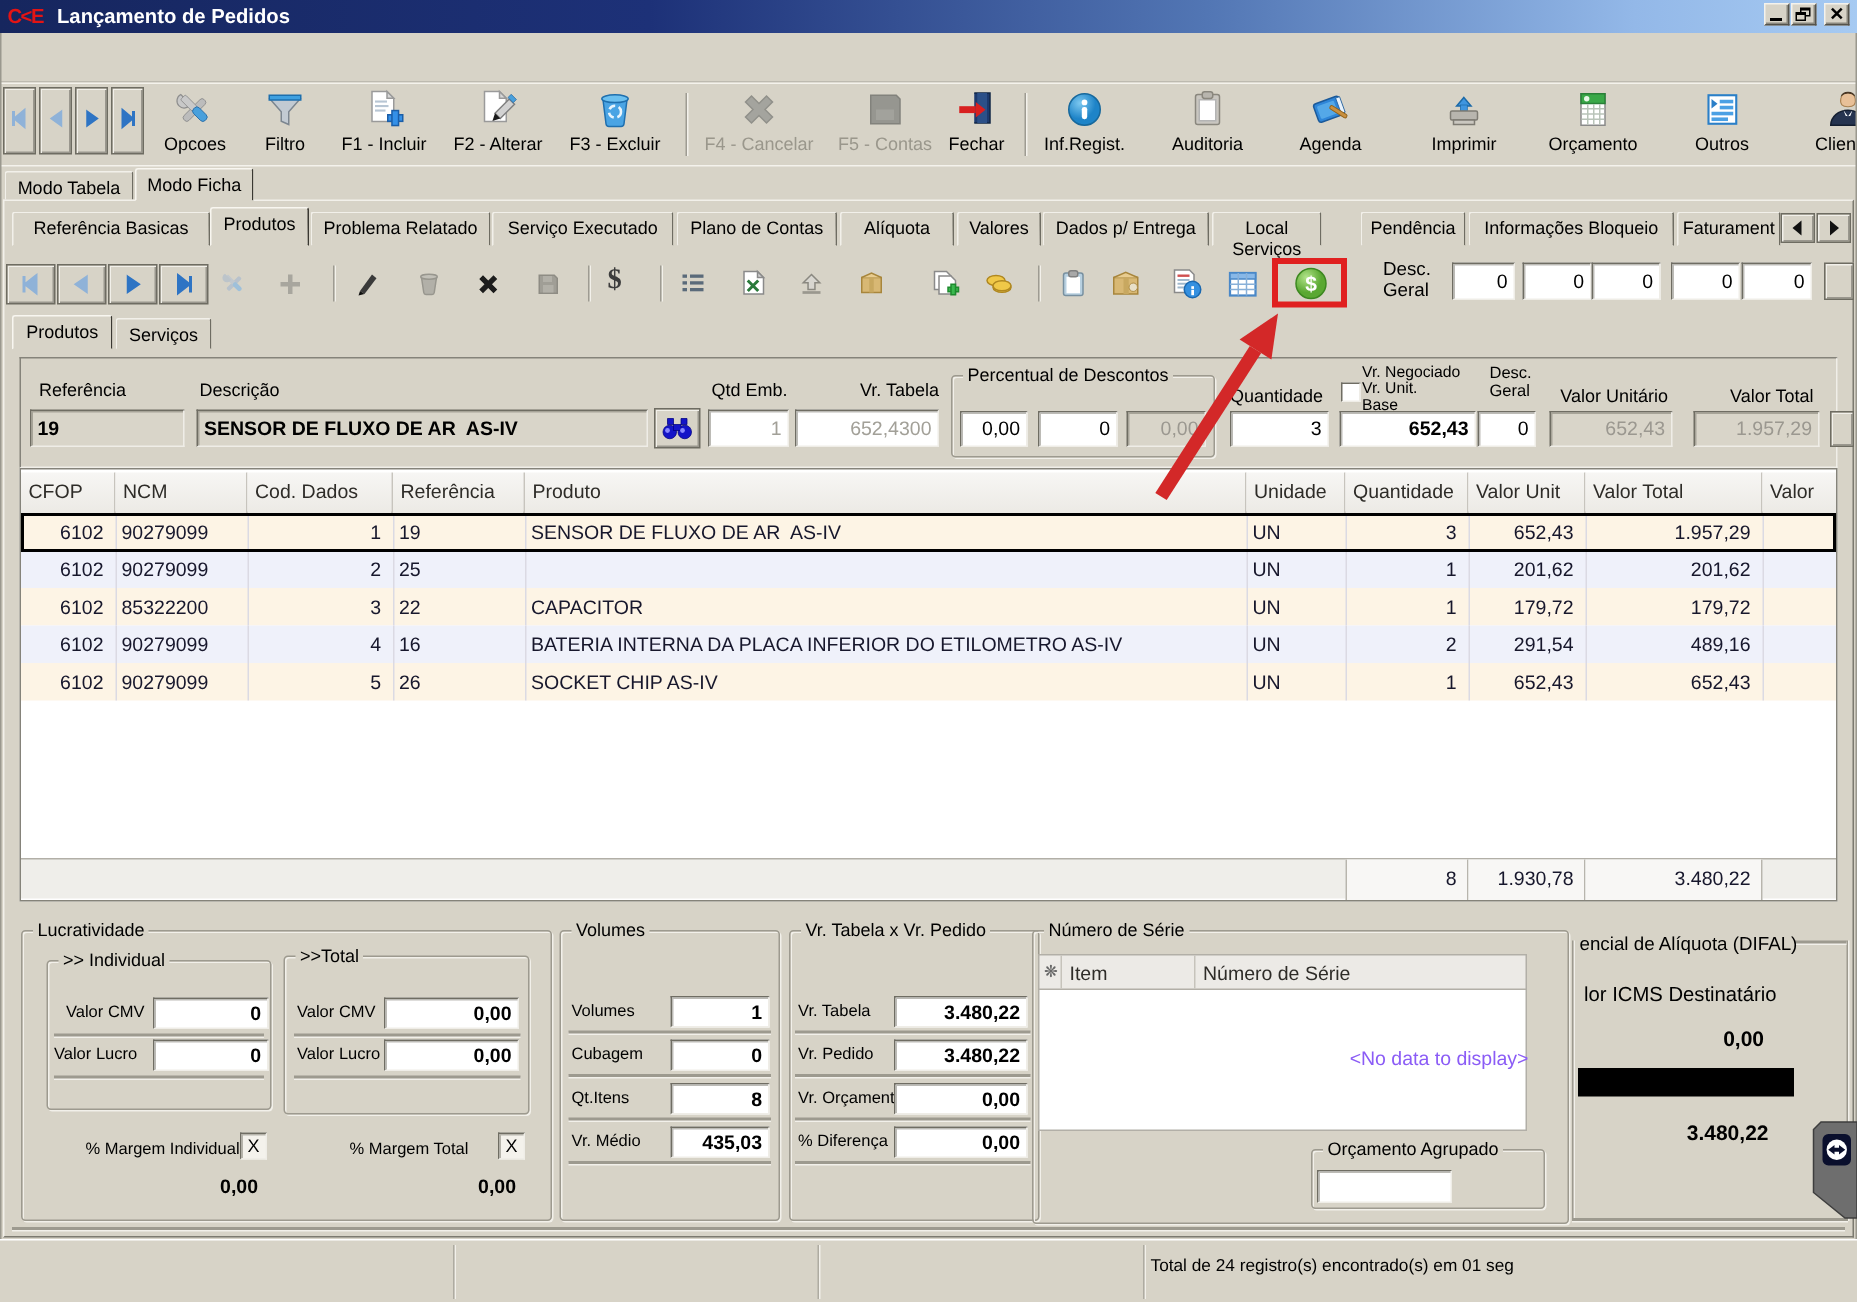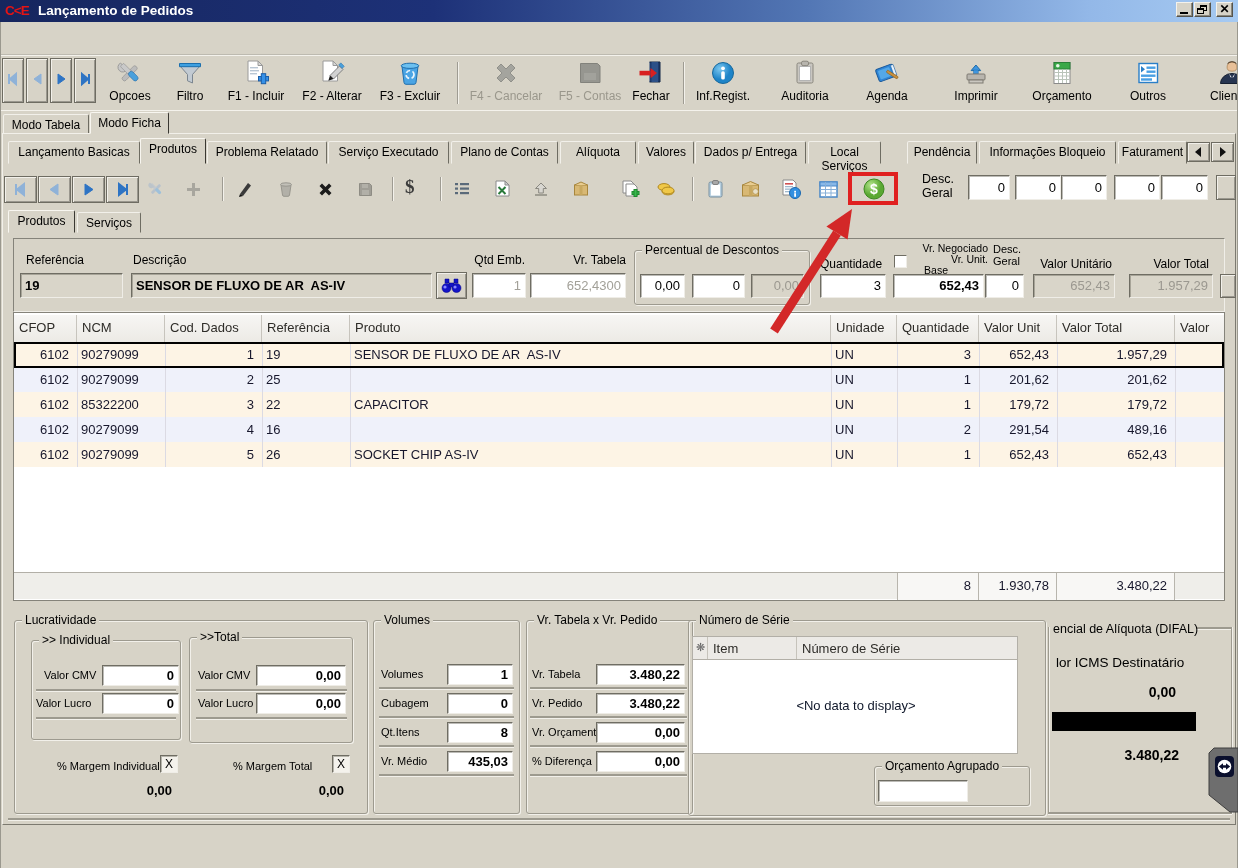--- a/index.html
+++ b/index.html
@@ -222,21 +222,21 @@
           <path d="M2.5 24.5 a11.5 10 0 0 1 23 0 z" fill="#263450" stroke="#141e30"></path>
           <path d="M11 14.5 l3 4.2 3-4.2 -1.5 3.8h-3z" fill="#fff"></path>
         </svg>
         <div class="lbl" style="text-align:left;padding-left:14px">Clientes</div>
       </div>
   </div>
 
   <div class="tab" style="left:3px;top:114px;width:86px;height:20px">Modo Tabela</div>
   <div class="tab act" style="left:90px;top:112px;width:79px;height:22px;border-bottom:1px solid #d7d3c7">Modo Ficha</div>
   <div class="abs" style="left:2px;top:133px;width:1234px;height:692px;border:1px solid;border-color:#f2f0ea #7c7a70 #7c7a70 #f2f0ea;background:#d7d3c7"></div>
-  <div class="tab" style="left:8px;top:141px;width:132px;height:23px">Lançamento Basicas</div>
+  <div class="tab" style="left:8px;top:141px;width:132px;height:23px">Referência Basicas</div>
   <div class="tab act" style="left:140px;top:138px;width:66px;height:26px;border-bottom:1px solid #d7d3c7">Produtos</div>
   <div class="tab" style="left:207px;top:141px;width:120px;height:23px">Problema Relatado</div>
   <div class="tab" style="left:328px;top:141px;width:121px;height:23px">Serviço Executado</div>
   <div class="tab" style="left:451px;top:141px;width:107px;height:23px">Plano de Contas</div>
   <div class="tab" style="left:560px;top:141px;width:76px;height:23px">Alíquota</div>
   <div class="tab" style="left:638px;top:141px;width:56px;height:23px">Valores</div>
   <div class="tab" style="left:695px;top:141px;width:111px;height:23px">Dados p/ Entrega</div>
   <div class="tab" style="left:808px;top:141px;width:73px;height:23px">Local Serviços</div>
   <div class="tab" style="left:907px;top:141px;width:70px;height:23px">Pendência</div>
   <div class="tab" style="left:979px;top:141px;width:137px;height:23px">Informações Bloqueio</div>
@@ -449,21 +449,21 @@
   <div class="field rt graytx" style="left:530px;top:273px;width:96px;height:25px;line-height:23px">652,4300</div>
   <div class="gb" style="left:634px;top:250px;width:176px;height:55px;border-color:#9d9a8f">
       <span class="lg">Percentual de Descontos</span>
     </div>
   <div class="field rt" style="left:640px;top:274px;width:45px;height:24px;line-height:22px">0,00</div>
   <div class="field rt" style="left:692px;top:274px;width:53px;height:24px;line-height:22px">0</div>
   <div class="field gray rt" style="left:751px;top:274px;width:53px;height:24px;line-height:22px">0,00</div>
   <div class="abs" style="left:820px;top:257px">Quantidade</div>
   <div class="field rt" style="left:820px;top:274px;width:66px;height:24px;line-height:22px">3</div>
   <div class="field" style="left:894px;top:255px;width:13px;height:13px;box-shadow:none"></div>
-  <div class="abs" style="left:908px;top:243px;font-size:10.5px;line-height:11px;text-align:right;width:80px">Vr. Negociado<br>Vr. Unit.<br><span style="display:inline-block;margin-right:40px">Base</span></div>
+  <div class="abs" style="left:908px;top:243px;font-size:10.5px;line-height:11px;text-align:left;width:80px">Vr. Negociado<br>Vr. Unit.<br><span style="display:inline-block;margin-right:40px">Base</span></div>
   <div class="field rt" style="left:893px;top:274px;width:91px;height:24px;line-height:22px;font-weight:bold">652,43</div>
   <div class="abs" style="left:993px;top:243px;font-size:11px;line-height:12px">Desc.<br>Geral</div>
   <div class="field rt" style="left:985px;top:274px;width:39px;height:24px;line-height:22px">0</div>
   <div class="abs" style="left:1035px;top:257px;width:77px;text-align:right">Valor Unitário</div>
   <div class="field gray rt" style="left:1033px;top:274px;width:82px;height:24px;line-height:22px">652,43</div>
   <div class="abs" style="left:1133px;top:257px;width:76px;text-align:right">Valor Total</div>
   <div class="field gray rt" style="left:1129px;top:274px;width:84px;height:24px;line-height:22px">1.957,29</div>
   <div class="navbtn" style="left:1220px;top:274px;width:16px;height:24px"></div>
 
   <div class="abs" style="left:13px;top:312px;width:1212px;height:289px;background:#fff;border:1px solid #85837a"></div>
@@ -536,20 +536,21 @@
       <i class="gl" style="left:883px"></i>
       <i class="gl" style="left:965px"></i>
       <i class="gl" style="left:1043px"></i>
       <i class="gl" style="left:1161px"></i>
   </div>
   <div class="row" style="top:417px;background:#eff1fa">
     <div class="cell rt" style="left:0;width:59px">6102</div>
       <div class="cell" style="left:67px">90279099</div>
       <div class="cell rt" style="left:151px;width:93px">4</div>
       <div class="cell" style="left:252px">16</div>
+      <div class="cell" style="left:340px">BATERIA INTERNA DA PLACA INFERIOR DO ETILOMETRO AS-IV</div>
       <div class="cell" style="left:821px">UN</div>
       <div class="cell rt" style="left:883px;width:78px">2</div>
       <div class="cell rt" style="left:965px;width:74px">291,54</div>
       <div class="cell rt" style="left:1043px;width:114px">489,16</div>
     <i class="gl" style="left:63px"></i>
       <i class="gl" style="left:151px"></i>
       <i class="gl" style="left:248px"></i>
       <i class="gl" style="left:336px"></i>
       <i class="gl" style="left:817px"></i>
       <i class="gl" style="left:883px"></i>
@@ -652,21 +653,21 @@
   <div class="etch" style="left:530px;top:774px;width:157px"></div>
   <div class="gb" style="left:688px;top:620px;width:358px;height:196px">
       <span class="lg">Número de Série</span>
     </div>
   <div class="abs" style="left:692px;top:636px;width:326px;height:24px;background:#eceae6;border:1px solid #b2afa7">
     <div class="abs" style="left:3px;top:4px;font-size:11px;color:#666">❋</div>
     <div class="abs" style="left:14px;top:0;width:89px;height:22px;border-left:1px solid #c6c3bb;padding:4px 0 0 5px;font-size:13px;color:#2e2c28">Item</div>
     <div class="abs" style="left:103px;top:0;width:222px;height:22px;border-left:1px solid #c6c3bb;padding:4px 0 0 5px;font-size:13px;color:#2e2c28">Número de Série</div>
   </div>
   <div class="abs" style="left:692px;top:660px;width:326px;height:94px;background:#fff;border:1px solid #b2afa7;border-top:none">
-    <div class="abs" style="left:0;top:38px;width:326px;text-align:center;font-size:13px;color:#0f172a">&lt;No data to display&gt;</div>
+    <div class="abs" style="left:0;top:38px;width:326px;text-align:right;font-size:13px;color:#8b5cf6">&lt;No data to display&gt;</div>
   </div>
   <div class="gb" style="left:874px;top:766px;width:156px;height:40px">
       <span class="lg">Orçamento Agrupado</span>
     </div>
   <div class="field" style="left:878px;top:780px;width:90px;height:22px"></div>
 
   <div class="vetch" style="left:1048px;top:627px;height:187px"></div>
   <div class="etch" style="left:1048px;top:812px;width:184px"></div>
   <div class="vetch" style="left:1231px;top:627px;height:187px"></div>
   <div class="etch" style="left:1196px;top:627px;width:35px"></div>
@@ -680,13 +681,19 @@
 
   <svg class="abs" style="left:1203px;top:747px;z-index:10" width="35" height="66">
       <path d="M11 1 L35 1 L35 65 L27 65 L6 48 L6 6 Z" fill="#6e6e6e" stroke="#3e3e3e"></path>
       <rect x="12" y="9" width="19" height="21" rx="4" fill="#0a0f2d"></rect>
       <circle cx="21.5" cy="19.5" r="6.8" fill="#fff"></circle>
       <path d="M15.8 19.5 l4.2-3.2 v1.9 h3 v-1.9 l4.2 3.2 -4.2 3.2 v-1.9 h-3 v1.9 z" fill="#0a0f2d"></path>
     </svg>
 
   <div class="abs" style="left:0;top:22px;width:1px;height:846px;background:#9a988e"></div>
   <div class="abs" style="left:1237px;top:22px;width:1px;height:846px;background:#9a988e"></div>
+  <div class="statusbar abs">
+    <div class="abs" style="left:302px;top:3px;width:1px;height:36px;background:#aeaba1;box-shadow:1px 0 0 #f2f0ea"></div>
+    <div class="abs" style="left:545px;top:3px;width:1px;height:36px;background:#aeaba1;box-shadow:1px 0 0 #f2f0ea"></div>
+    <div class="abs" style="left:762px;top:3px;width:1px;height:36px;background:#aeaba1;box-shadow:1px 0 0 #f2f0ea"></div>
+    <div class="abs" style="left:767px;top:11px;font-size:11.5px">Total de 24&nbsp;registro(s) encontrado(s) em 01&nbsp;seg</div>
+  </div>
 </div>
 
 </body></html>

